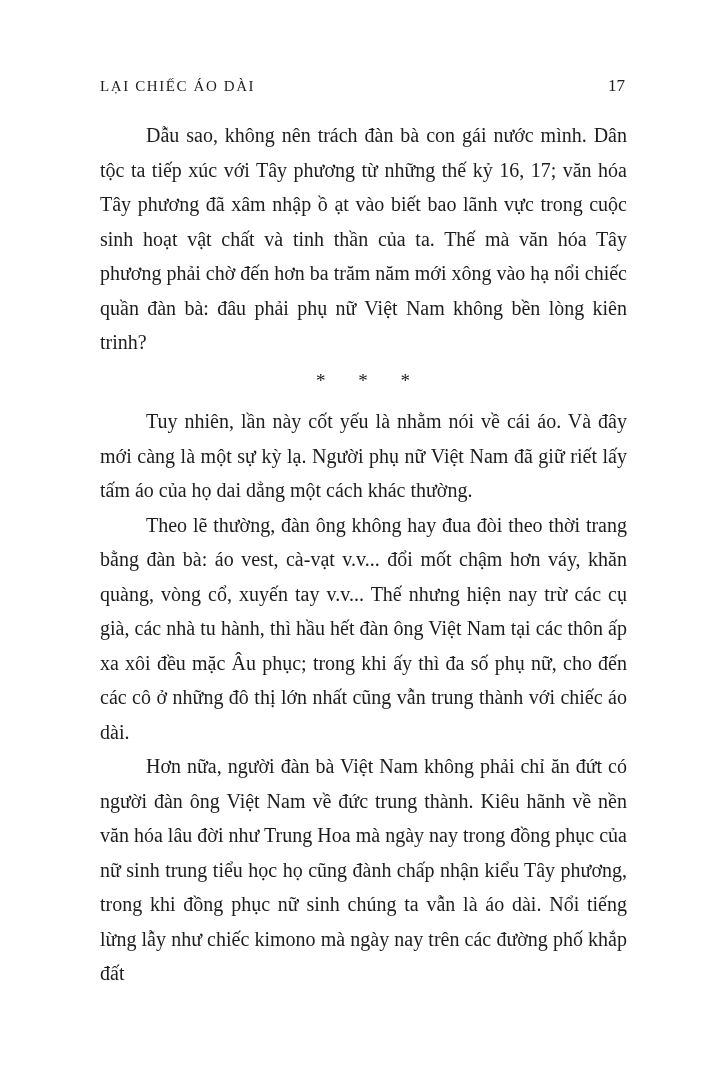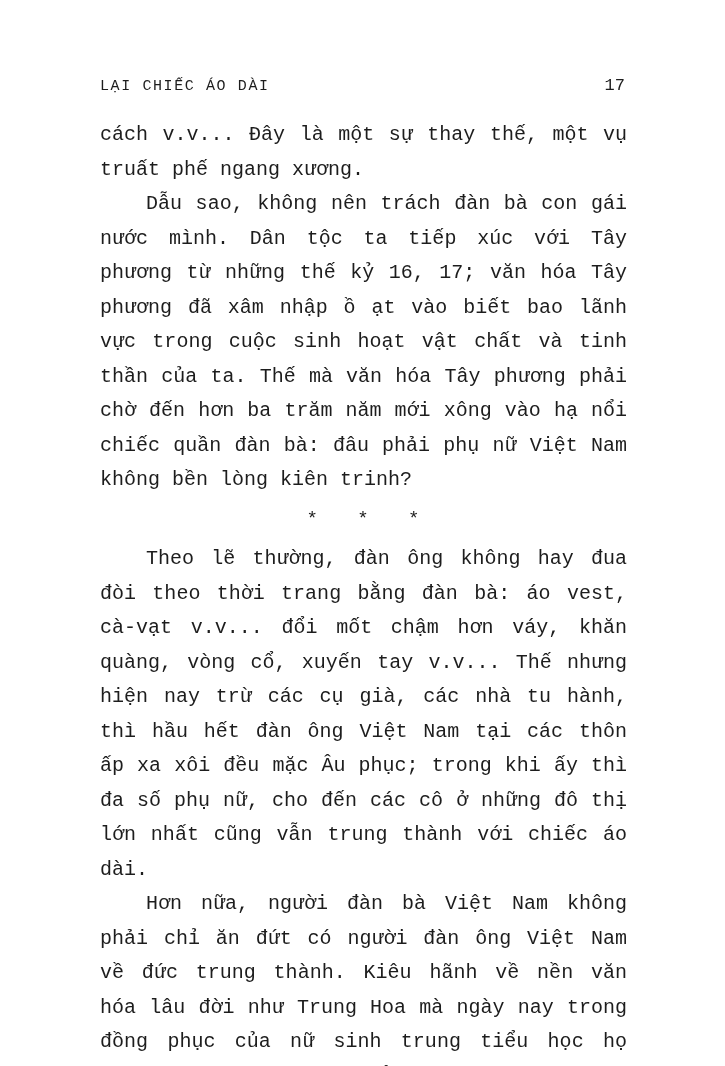--- a/index.html
+++ b/index.html
@@ -5,21 +5,21 @@
     * { margin: 0; padding: 0; box-sizing: border-box; }
     html, body {
       background: #ffffff;
     }
     .page {
       position: relative;
       width: 725px;
       height: 1066px;
       margin: 0 auto;
       background: #ffffff;
-      font-family: Liberation Mono, monospace;
+      font-family: Liberation Serif, serif;
       color: #1d1d1d;
       overflow: hidden;
     }
     .page-header {
       position: absolute;
       top: 76px;
       left: 100px;
       right: 100px;
       display: flex;
       justify-content: space-between;
@@ -66,26 +66,26 @@
 
 <div class="page">
 
   <header class="page-header">
     <span class="running-title">LẠI CHIẾC ÁO DÀI</span>
     <span class="page-number">17</span>
   </header>
 
   <main class="page-body">
 
-    <p class="para no-indent">cách v.v... Đây là một sự thay thế, một vụ truất phế ngang xương.</p>
 
     <p class="para">Dẫu sao, không nên trách đàn bà con gái nước mình. Dân tộc ta tiếp xúc với Tây phương từ những thế kỷ 16, 17; văn hóa Tây phương đã xâm nhập ồ ạt vào biết bao lãnh vực trong cuộc sinh hoạt vật chất và tinh thần của ta. Thế mà văn hóa Tây phương phải chờ đến hơn ba trăm năm mới xông vào hạ nổi chiếc quần đàn bà: đâu phải phụ nữ Việt Nam không bền lòng kiên trinh?</p>
 
     <div class="separator">* * *</div>
 
+    <p class="para">Tuy nhiên, lần này cốt yếu là nhằm nói về cái áo. Và đây mới càng là một sự kỳ lạ. Người phụ nữ Việt Nam đã giữ riết lấy tấm áo của họ dai dẳng một cách khác thường.</p>
 
     <p class="para">Theo lẽ thường, đàn ông không hay đua đòi theo thời trang bằng đàn bà: áo vest, cà-vạt v.v... đổi mốt chậm hơn váy, khăn quàng, vòng cổ, xuyến tay v.v... Thế nhưng hiện nay trừ các cụ già, các nhà tu hành, thì hầu hết đàn ông Việt Nam tại các thôn ấp xa xôi đều mặc Âu phục; trong khi ấy thì đa số phụ nữ, cho đến các cô ở những đô thị lớn nhất cũng vẫn trung thành với chiếc áo dài.</p>
 
     <p class="para">Hơn nữa, người đàn bà Việt Nam không phải chỉ ăn đứt có người đàn ông Việt Nam về đức trung thành. Kiêu hãnh về nền văn hóa lâu đời như Trung Hoa mà ngày nay trong đồng phục của nữ sinh trung tiểu học họ cũng đành chấp nhận kiểu Tây phương, trong khi đồng phục nữ sinh chúng ta vẫn là áo dài. Nổi tiếng lừng lẫy như chiếc kimono mà ngày nay trên các đường phố khắp đất</p>
 
   </main>
 
 </div>
 
 </body></html>

